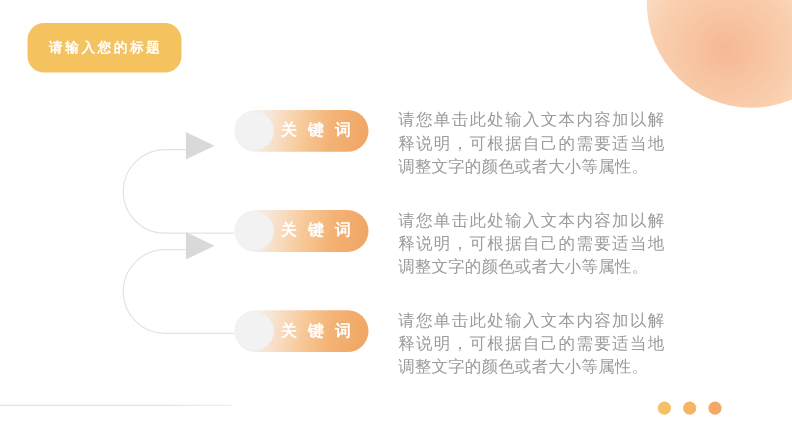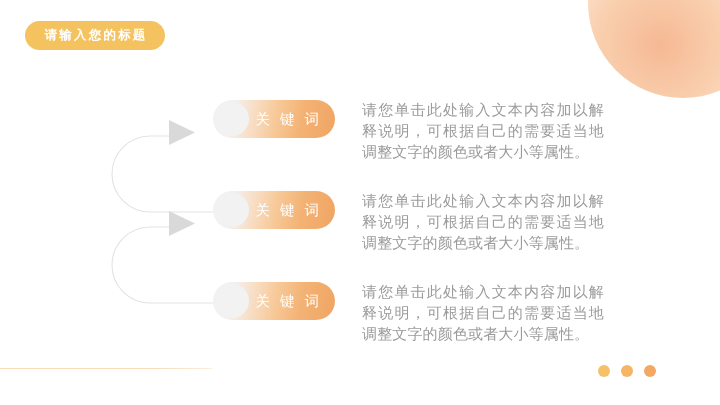--- a/index.html
+++ b/index.html
@@ -33,21 +33,21 @@
     filter: blur(0.4px);
     pointer-events: none;
   }
 
   
   .title-badge {
     position: absolute;
     left: 25px;
     top: 21px;
     width: 140px;
-    height: 29px;
+    height: 45px;
     border-radius: 15px;
     background: #f5c260;
     display: flex;
     align-items: center;
     justify-content: center;
   }
   .title-badge .title-text {
     color: #ffffff;
     font-size: 12.5px;
     font-weight: bold;
@@ -90,20 +90,21 @@
                 #f8ddc3 34%,
                 #f7c896 52%,
                 #f3b274 72%,
                 #f0a563 100%);
     display: flex;
     align-items: center;
     justify-content: flex-end;
     box-sizing: border-box;
     padding-right: 13px;
     flex: 0 0 auto;
+    font-weight: bold;
   }
   .pill .pill-knob {
     position: absolute;
     left: 2px;
     top: 2px;
     width: 34px;
     height: 34px;
     border-radius: 50%;
     background: #f2f2f2;
   }

